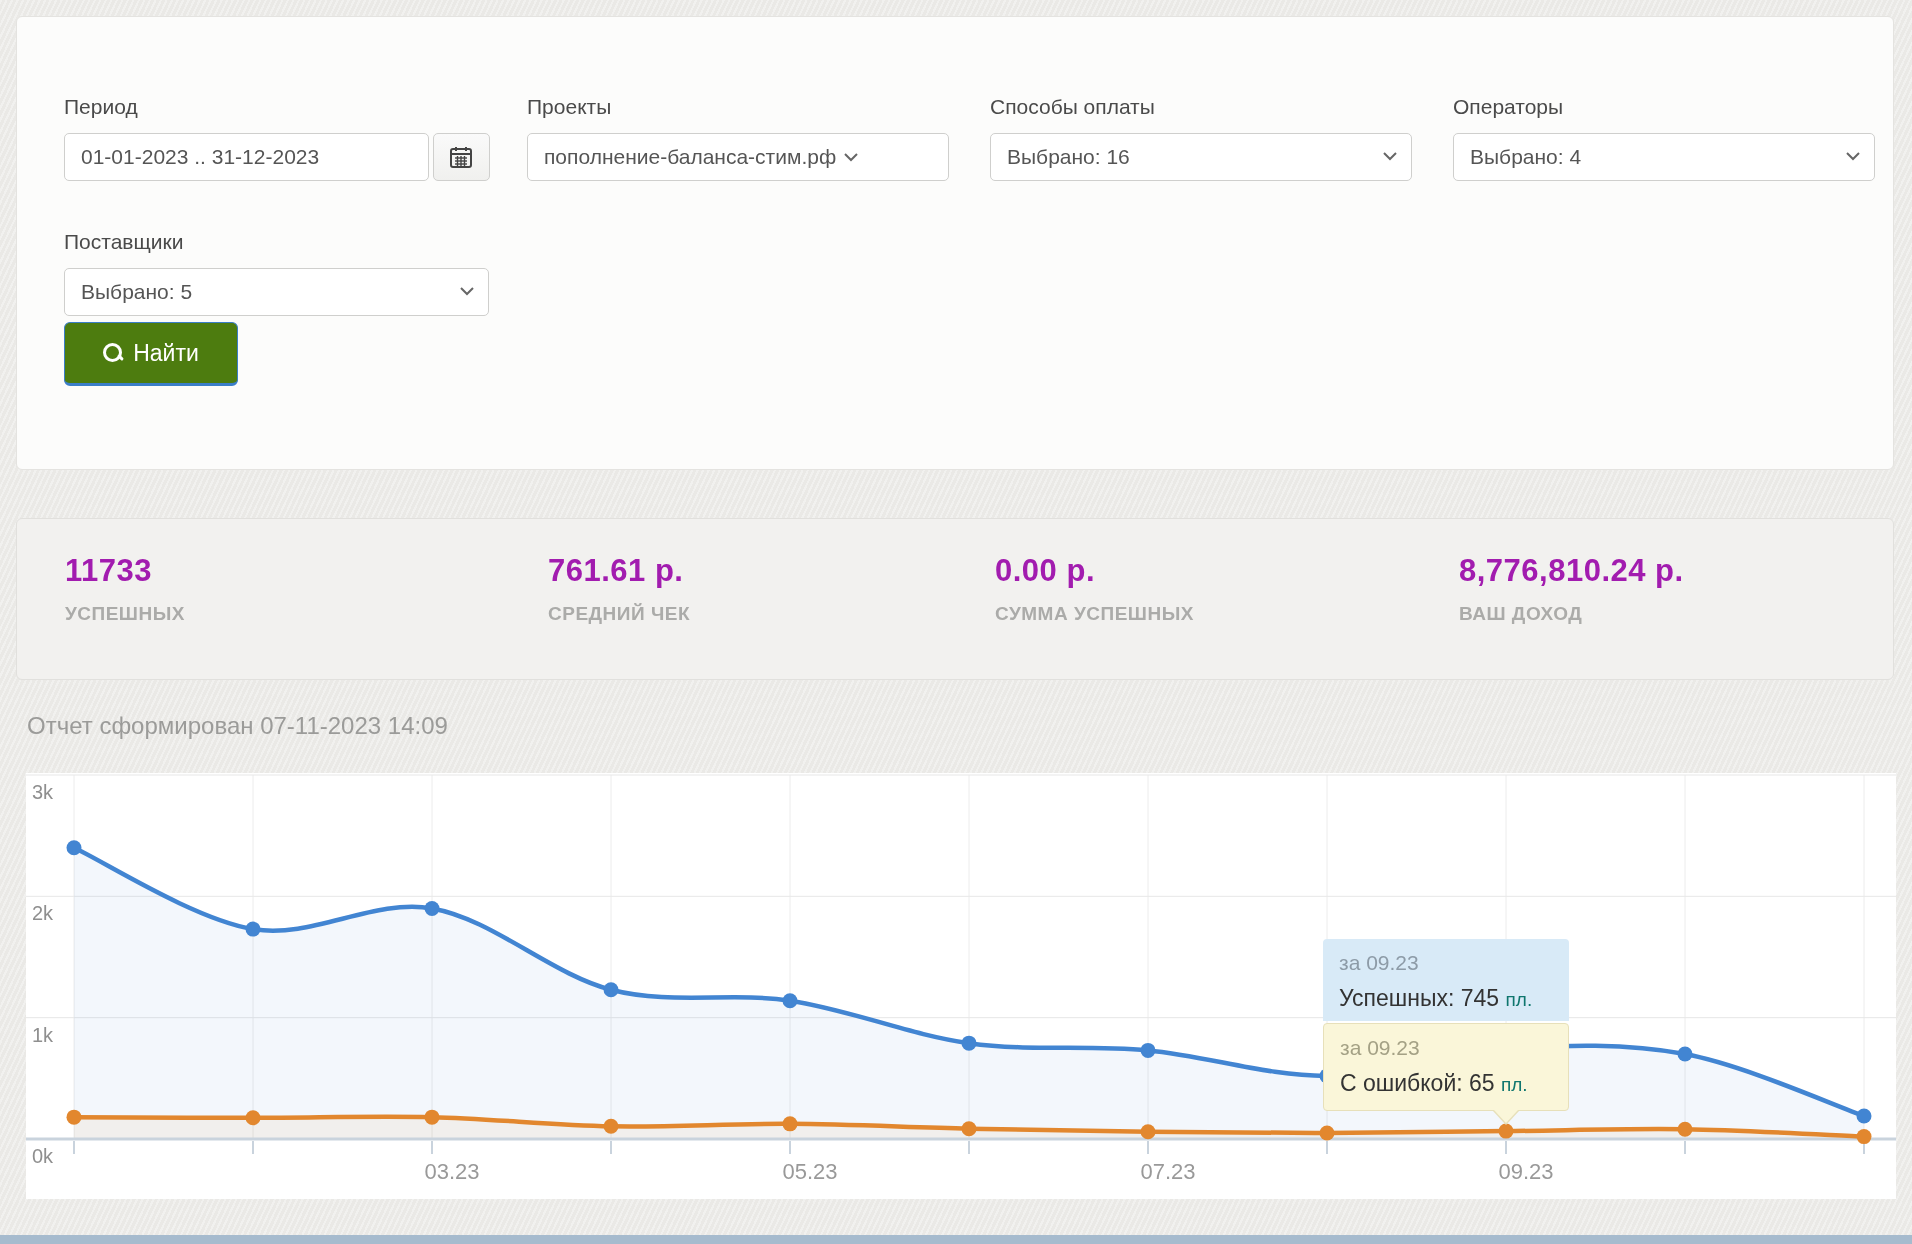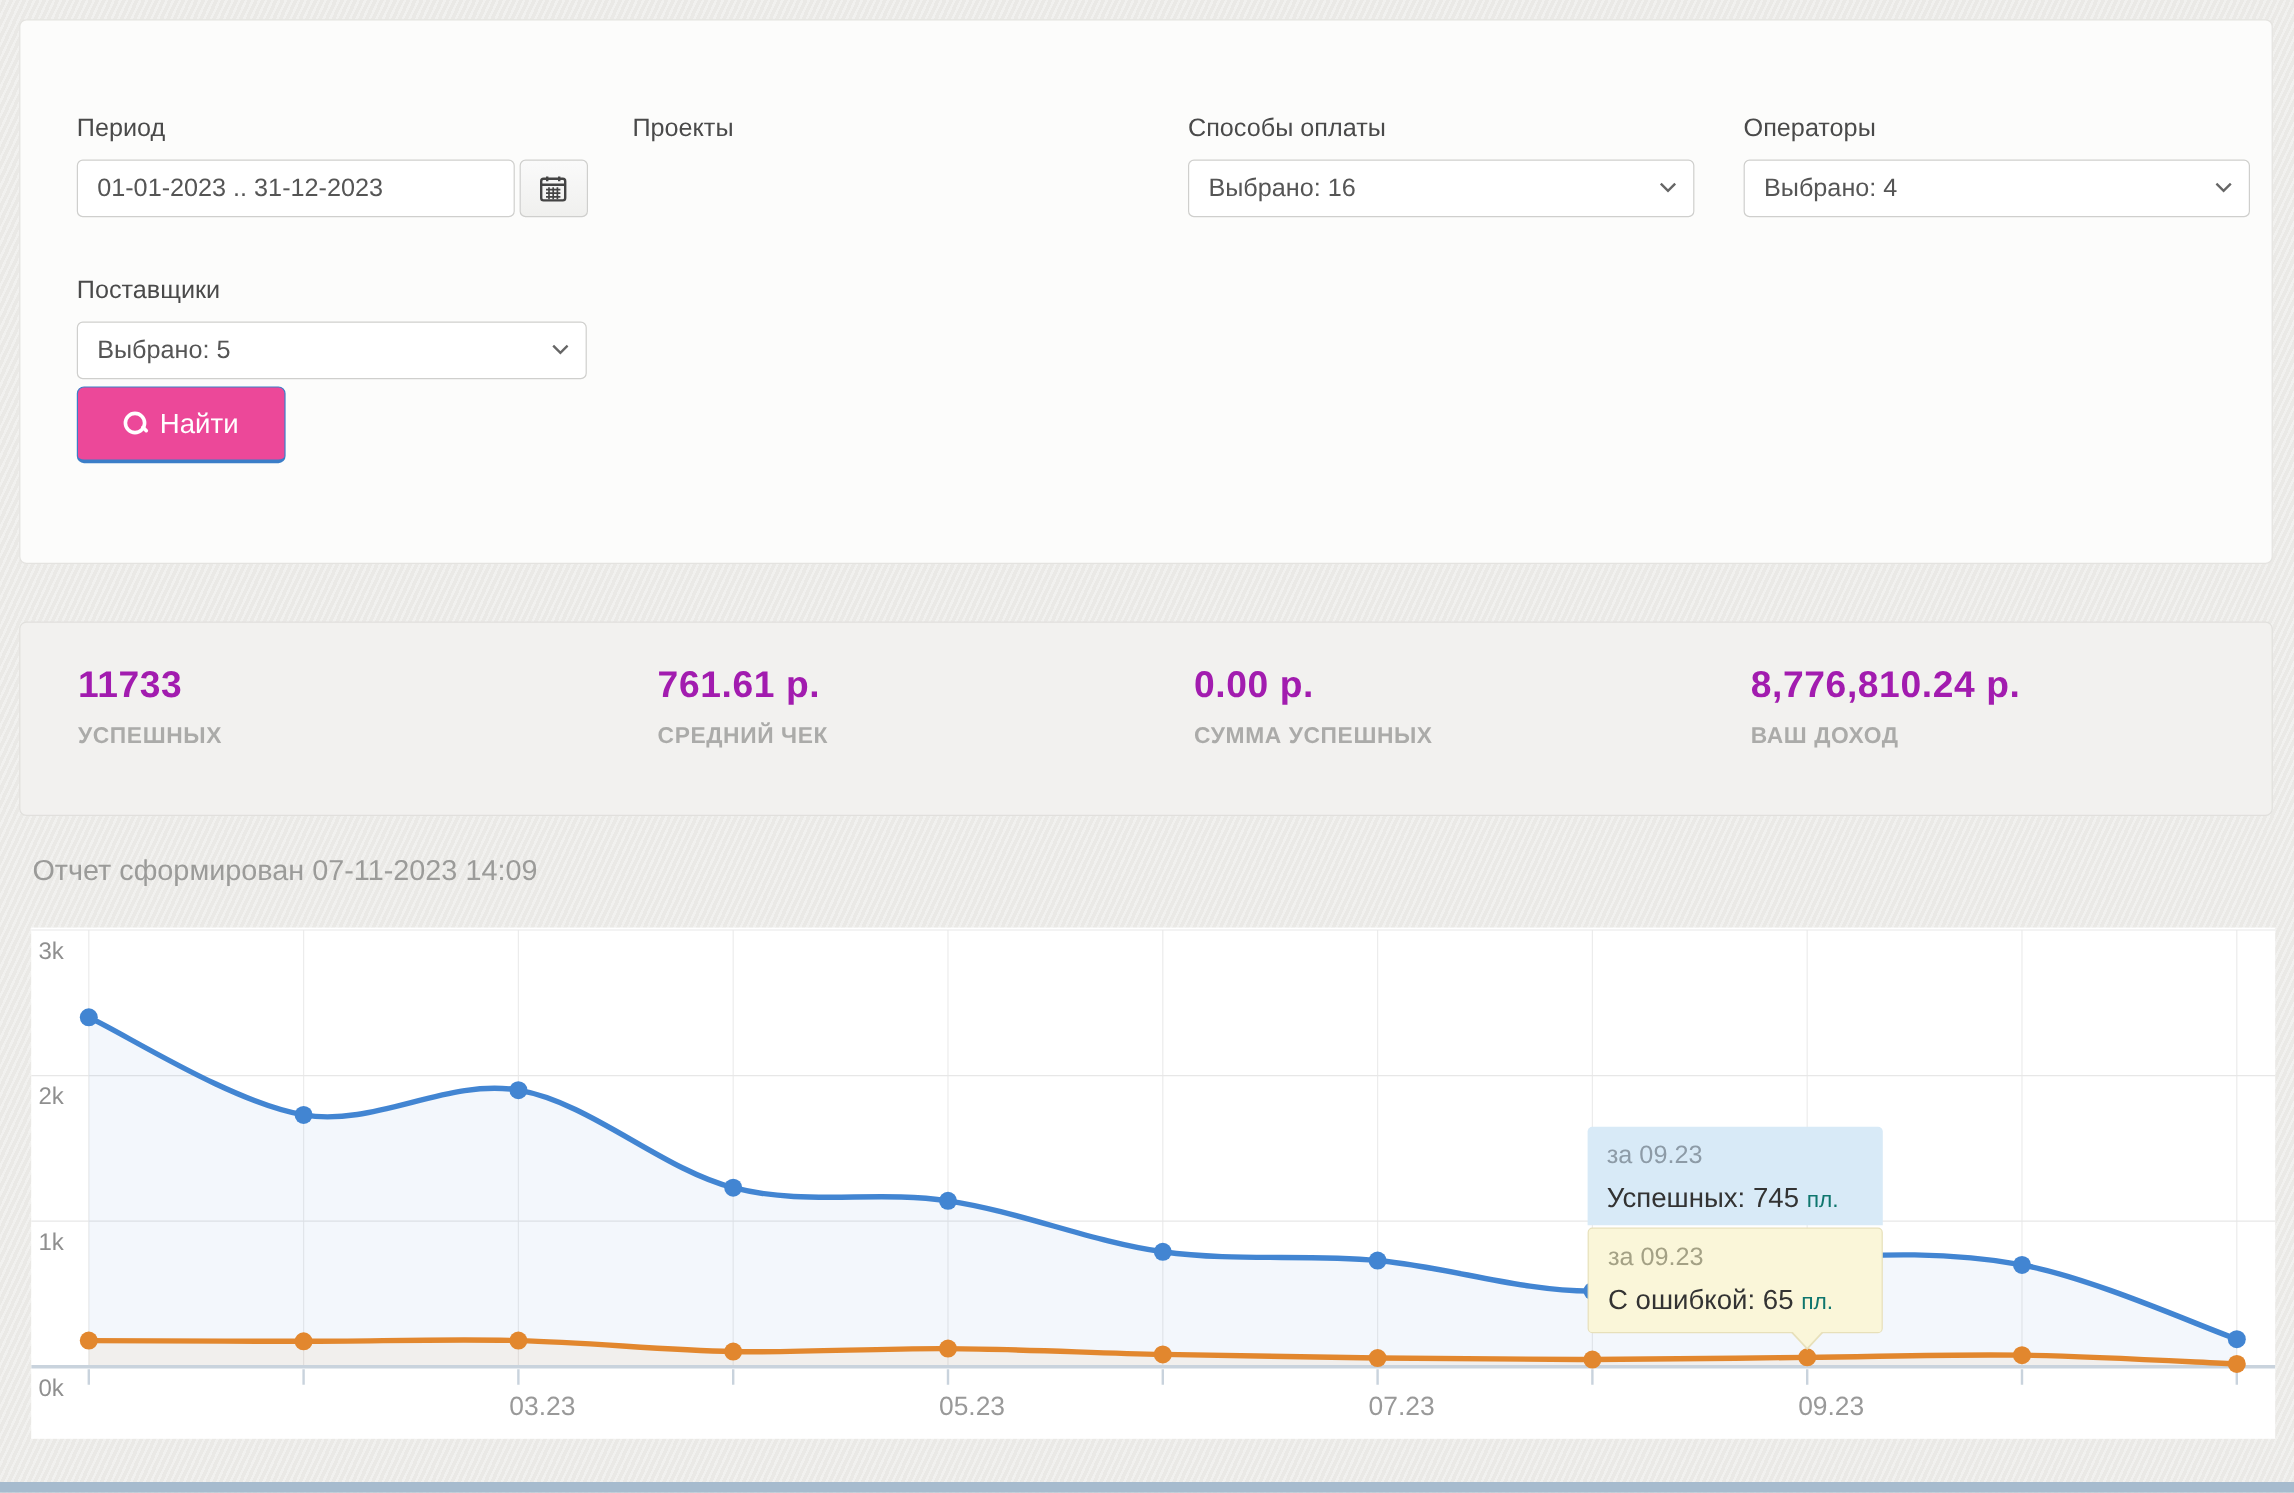--- a/index.html
+++ b/index.html
@@ -29,21 +29,21 @@
     width:58px; height:48px; margin-left:4px;
     background:linear-gradient(#fafafa,#f0f0ee);
     border:1px solid #cfcfcd; border-radius:5px;
     display:flex; align-items:center; justify-content:center; cursor:pointer;
   }
   .select { position:relative; display:flex; align-items:center; cursor:pointer; }
   .select .chev { position:absolute; right:14px; top:18px; }
   .select.inline-chev .chev { position:static; margin-left:8px; }
   .btn-find {
     position:absolute; left:47px; top:305px; width:174px; height:64px;
-    background:#ec4899; border:1px solid #3b7ec8; border-bottom:3px solid #3b7ec8;
+    background:#4d7c0f; border:1px solid #3b7ec8; border-bottom:3px solid #3b7ec8;
     border-radius:6px; color:#fff; font-size:23px;
     display:flex; align-items:center; justify-content:center; gap:10px; cursor:pointer;
     font-family:"Liberation Sans",sans-serif;
   }
   .mag { position:relative; width:20px; height:20px; display:inline-block; }
   .mag::before { content:""; position:absolute; left:0; top:0; width:13px; height:13px; border:3px solid #fff; border-radius:50%; }
   .mag::after  { content:""; position:absolute; left:14px; top:13px; width:7px; height:3px; background:#fff; transform:rotate(45deg); border-radius:2px; }
   
   .stats-panel {
     position:absolute; left:16px; top:518px; width:1878px; height:162px;
@@ -94,20 +94,26 @@
               <line x1="12" y1="11" x2="12" y2="21"></line>
               <line x1="15.5" y1="11" x2="15.5" y2="21"></line>
           </g>
         </svg>
       </div>
     </div>
   </div>
 
   <div class="field" style="left:510px; top:38px; width:422px;">
     <span class="field-label">Проекты</span>
+    <div class="select inline-chev">
+      <span>пополнение-баланса-стим.рф</span>
+      <svg class="chev" width="14" height="9" viewBox="0 0 14 9">
+        <path d="M1 1 L7 7 L13 1" fill="none" stroke="#666" stroke-width="2"></path>
+      </svg>
+    </div>
   </div>
 
   <div class="field" style="left:973px; top:38px; width:422px;">
     <span class="field-label">Способы оплаты</span>
     <div class="select">
       <span>Выбрано: 16</span>
       <svg class="chev" width="14" height="9" viewBox="0 0 14 9">
         <path d="M1 1 L7 7 L13 1" fill="none" stroke="#666" stroke-width="2"></path>
       </svg>
     </div>

